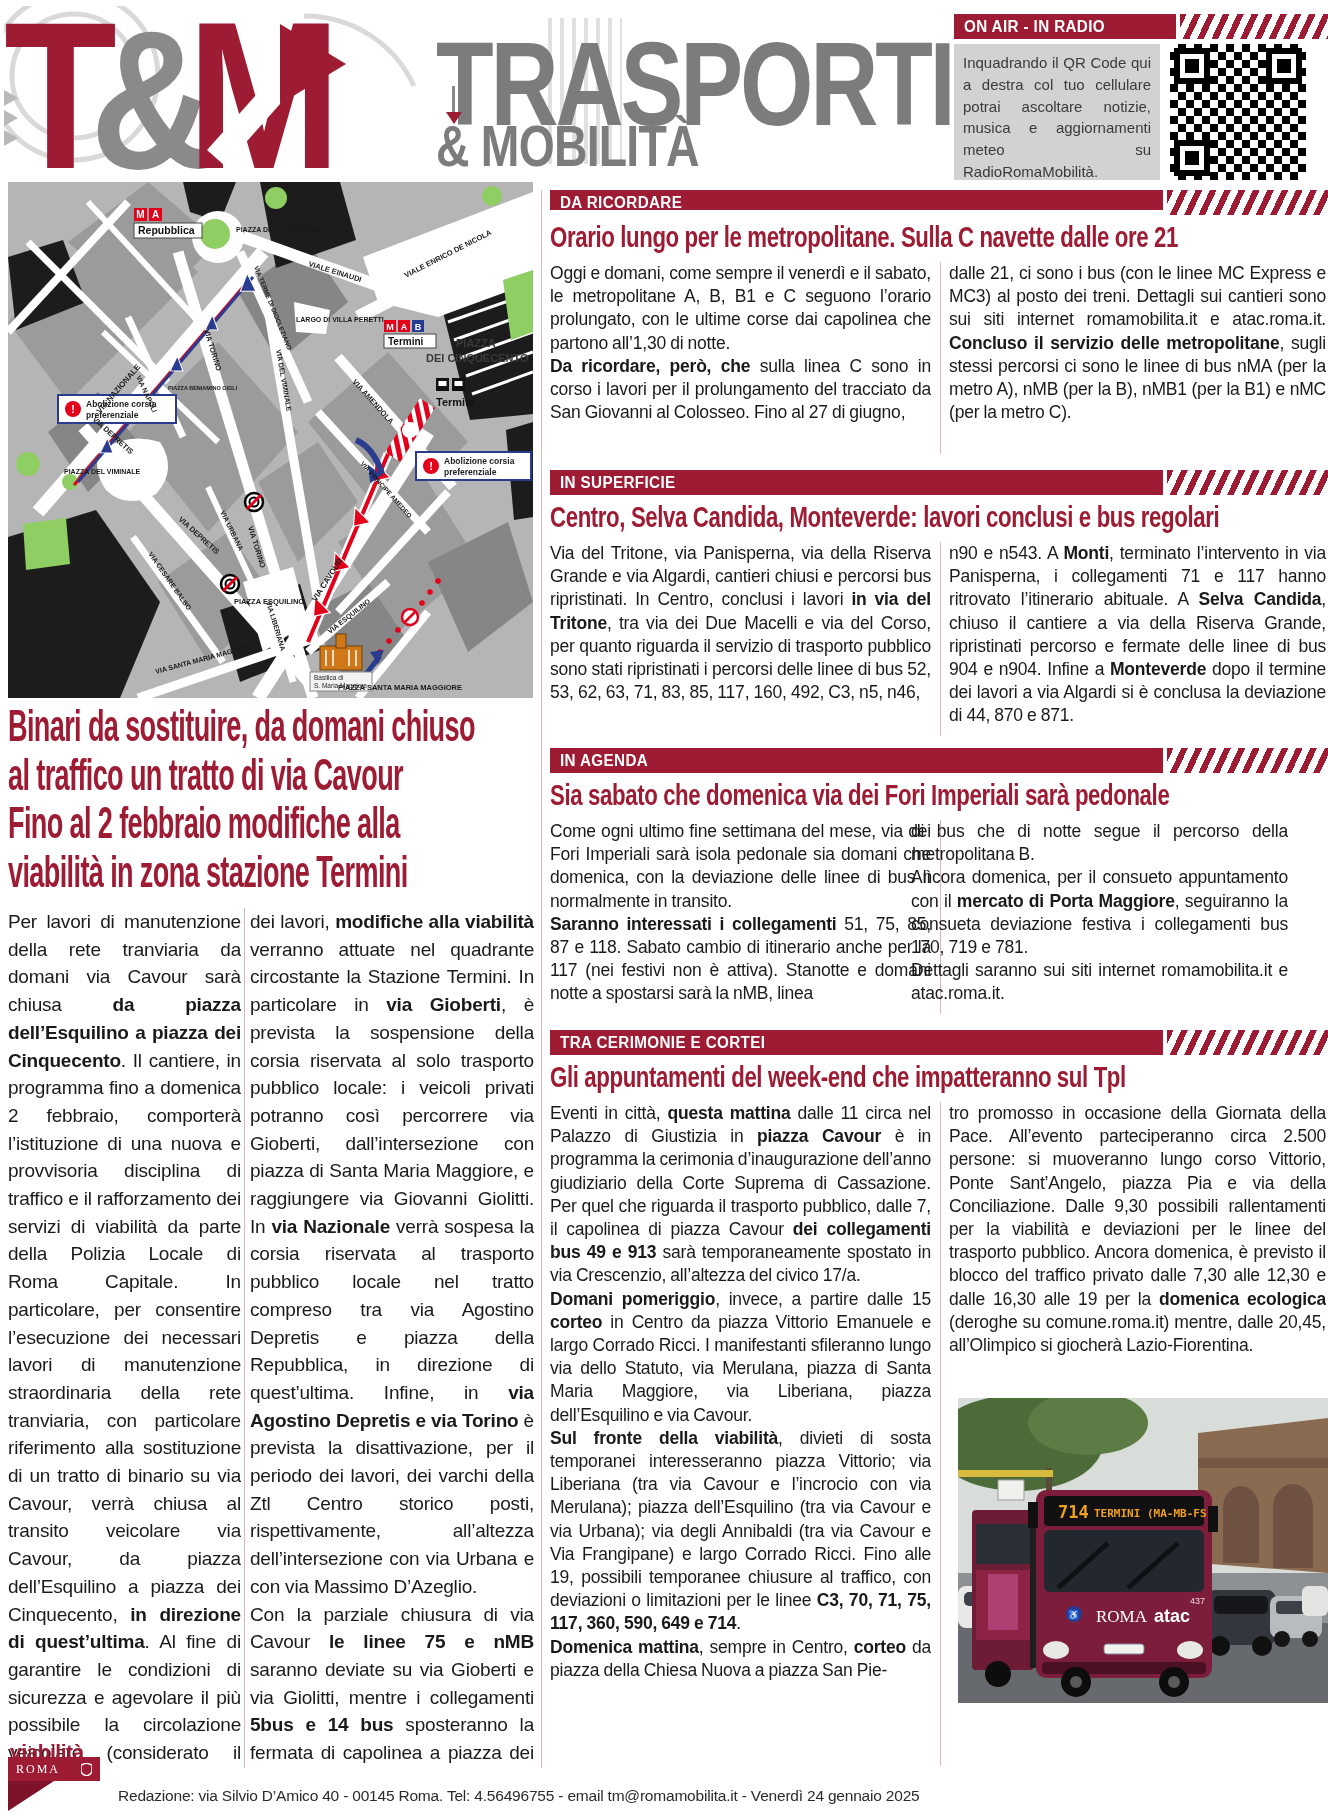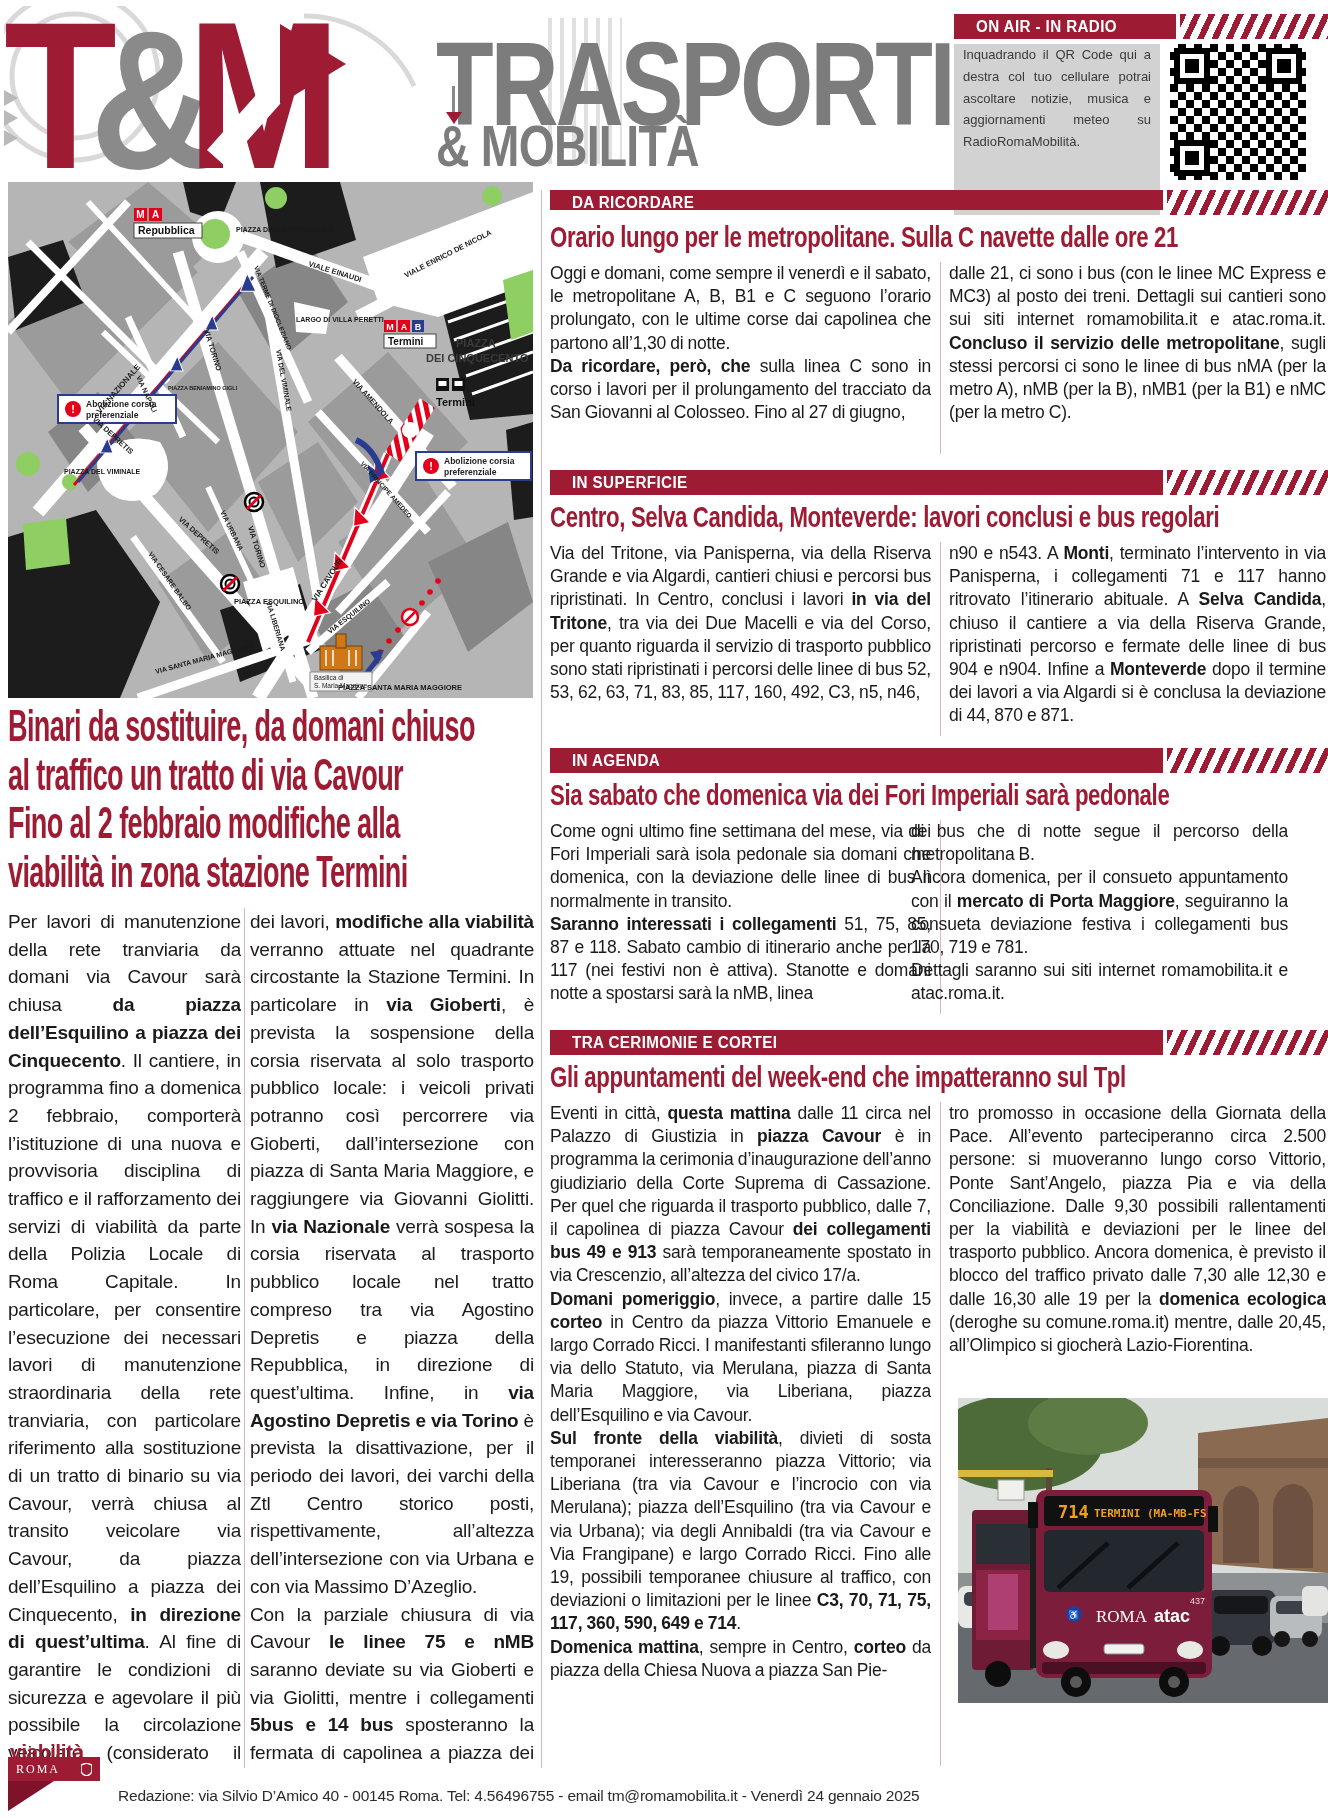--- a/index.html
+++ b/index.html
@@ -11,26 +11,26 @@
          transform:scaleX(.8);transform-origin:0 0;letter-spacing:-4px}
   .mh-t2{left:436px;top:112px;font-size:58px;font-weight:bold;color:#7c7c7c;white-space:nowrap;
          transform:scaleX(.8);transform-origin:0 0;letter-spacing:-1px}
   .deco-bars{left:548px;top:18px;width:74px;height:146px;opacity:.30;
     background:repeating-linear-gradient(90deg,#9a9a9a 0 4px,#fff 4px 12px);}
   .down-arrow-line{left:452px;top:86px;width:3px;height:28px;background:#8a8a8a}
   .down-arrow-head{left:446px;top:112px;width:0;height:0;border-left:8px solid transparent;
     border-right:8px solid transparent;border-top:12px solid #9d1b33}
   
   .kbar{background:#9d1b33;color:#fff;font-weight:bold;font-size:16px;line-height:25px;
-        padding-left:22px;letter-spacing:.4px;box-sizing:border-box}
+        padding-left:10px;letter-spacing:.4px;box-sizing:border-box}
   .kbar span{display:inline-block;transform:scaleX(.95);transform-origin:0 0}
   .stripes{background:repeating-linear-gradient(115deg,#9d1b33 0 6px,#fff 6px 13px)}
   
-  .onair-text{left:954px;top:44px;width:206px;height:171px;background:#d2d2d2;color:#3a3a3a;
-     font-size:13px;line-height:21.8px;text-align:justify;padding:0 9px;box-sizing:border-box}
+  .onair-text{left:954px;top:44px;width:206px;height:136px;background:#d2d2d2;color:#3a3a3a;
+     font-size:15px;line-height:21.8px;text-align:justify;padding:8px 9px;box-sizing:border-box}
   .qr{left:1170px;top:44px;width:136px;height:136px;
       background:repeating-conic-gradient(#000 0 25%,#fff 0 50%);background-size:16px 16px;outline:2px solid #fff}
   .qf{position:absolute;width:36px;height:36px;border:6px solid #000;background:#fff;box-sizing:border-box}
   .qf::after{content:"";position:absolute;inset:5px;background:#000}
   
   .sec-h{font-weight:bold;color:#9d1b33;font-size:30px;white-space:nowrap;
          transform:scaleX(.74);transform-origin:0 0;letter-spacing:-.5px}
   .lead-h{font-weight:bold;color:#9d1b33;font-size:44px;line-height:48.5px;white-space:nowrap;
           transform:scaleX(.615);transform-origin:0 0;letter-spacing:-1px}
   

